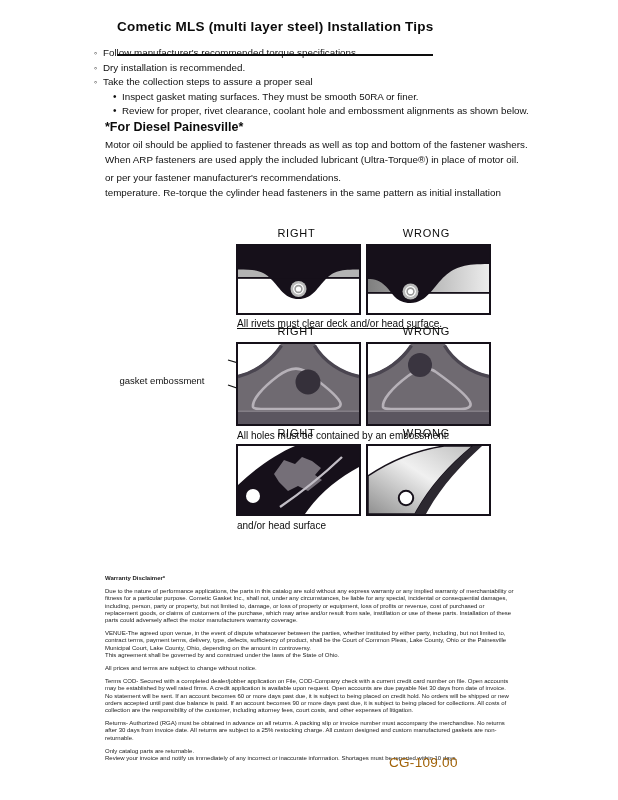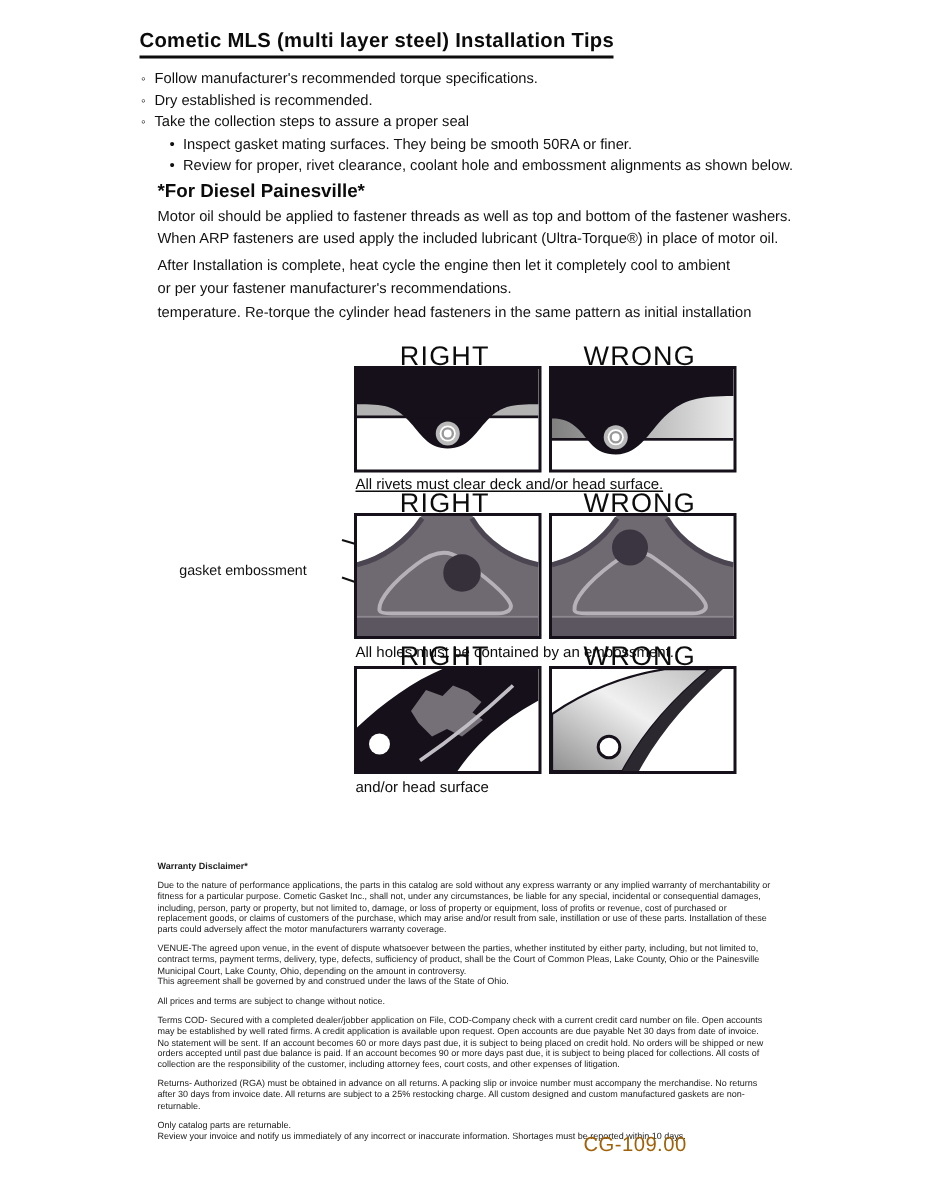--- a/index.html
+++ b/index.html
@@ -1,28 +1,28 @@
 <!DOCTYPE html>
 <html><head>
 <meta charset="utf-8">
 <style>
   html,body{margin:0;padding:0;background:#ffffff;}
   .page{position:relative;width:618px;height:800px;background:#ffffff;
         font-family:"Liberation Sans",sans-serif;color:#151515;overflow:hidden;}
   .abs{position:absolute;}
-  .title{left:93px;top:19px;font-size:13.5px;font-weight:bold;letter-spacing:.2px;
-         border-bottom:2px solid #0d0d0d;padding-bottom:3px;color:#0b0b0b;}
+  .title{left:117px;top:19px;font-size:13.5px;font-weight:bold;letter-spacing:.2px;
+         border-bottom:2px solid #0d0d0d;padding-bottom:20px;color:#0b0b0b;}
   .tips{left:94px;top:47px;font-size:9.8px;color:#111;}
   .tip{display:flex;align-items:baseline;height:14.6px;}
   .tip .mk{width:9px;font-size:9px;flex:0 0 9px;}
   .tip.sub{margin-left:19px;}
   .tip.sub .mk{font-size:10px;}
   .h2{left:105px;top:120px;font-size:12.5px;font-weight:bold;color:#0b0b0b;}
   .para{left:105px;font-size:9.8px;line-height:15.4px;color:#111;}
-  .dlabel{width:121px;text-align:center;font-size:18px;letter-spacing:.8px;color:#0c0c0c;}
+  .dlabel{width:121px;text-align:center;font-size:11px;letter-spacing:.8px;color:#0c0c0c;}
   .dbox{width:121px;border:2px solid #151019;background:#fff;line-height:0;}
   .cap{font-size:10px;color:#0c0c0c;line-height:13px;}
   .callout{font-size:9.5px;line-height:12.2px;text-align:right;width:130px;left:97px;color:#111;}
   .legal{left:105px;top:575px;width:410px;font-size:6px;line-height:7.2px;color:#1b1b1b;}
   .legal .lp{margin:0 0 6px 0;}
   .legal .lh{font-weight:bold;margin:0 0 6px 0;}
   .legal .tight{margin:0;}
   .code{left:389px;top:755px;font-size:13.5px;color:#a16207;letter-spacing:.3px;}
 </style>
 </head>
@@ -32,43 +32,42 @@
 
   <div class="abs title">Cometic MLS (multi layer steel) Installation Tips</div>
 
   <div class="abs tips">
     <div class="tip">
       <span class="mk">◦</span>
       <span>Follow manufacturer's recommended torque specifications.</span>
     </div>
     <div class="tip">
       <span class="mk">◦</span>
-      <span>Dry established is recommended.</span>
+      <span>Dry installation is recommended.</span>
     </div>
     <div class="tip">
       <span class="mk">◦</span>
       <span>Take the collection steps to assure a proper seal</span>
     </div>
     <div class="tip sub">
       <span class="mk">•</span>
-      <span>Inspect gasket mating surfaces.  They being be smooth 50RA or finer.</span>
+      <span>Inspect gasket mating surfaces.  They must be smooth 50RA or finer.</span>
     </div>
     <div class="tip sub">
       <span class="mk">•</span>
       <span>Review for proper, rivet clearance, coolant hole and embossment alignments as shown below.</span>
     </div>
   </div>
 
   <div class="abs h2">*For Diesel Painesville*</div>
   <div class="abs para" style="top:137px;">
     <div>Motor oil should be applied to fastener threads as well as top and bottom of the fastener washers.</div>
     <div>When ARP fasteners are used apply the included lubricant (Ultra-Torque®) in place of motor oil.</div>
   </div>
   <div class="abs para" style="top:170px;">
-    <div>After Installation is complete, heat cycle the engine then let it completely cool to ambient</div>
     <div>or per your fastener manufacturer's recommendations.</div>
     <div>temperature. Re-torque the cylinder head fasteners in the same pattern as initial installation</div>
   </div>
 
   <div class="abs dlabel" style="left:236px;top:227px;">RIGHT</div>
   <div class="abs dlabel" style="left:366px;top:227px;">WRONG</div>
 
   <div class="abs dbox" style="left:236px;top:244px;">
     <svg width="121" height="67" viewBox="0 0 121 67">
       <rect x="0" y="23" width="121" height="9.6" fill="#b3b3b3"></rect>

